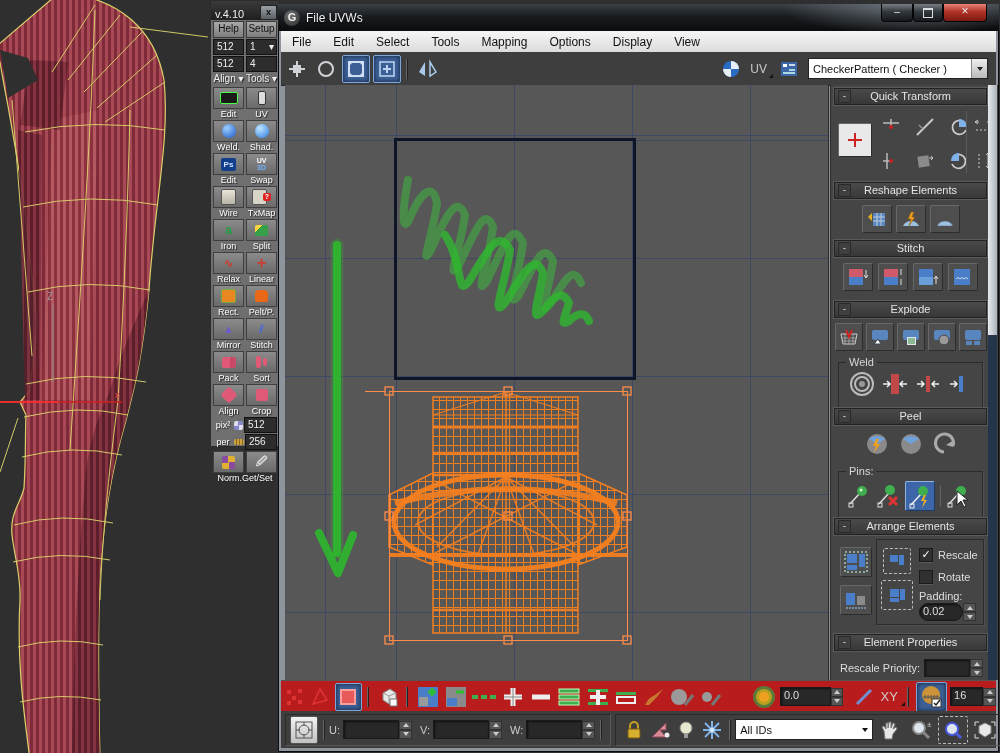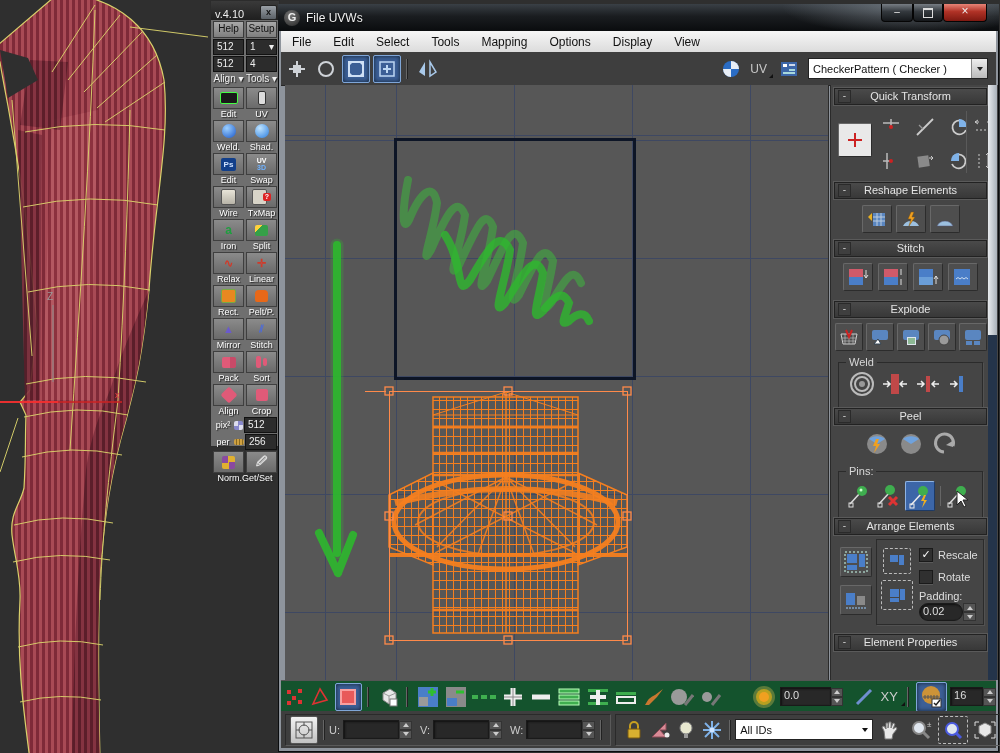--- a/index.html
+++ b/index.html
@@ -53,21 +53,21 @@
     color:#fff;font-size:11px;line-height:11px;text-align:center;}
   .field{background:#282828;border:1px solid #1a1a1a;box-shadow:inset 1px 1px 2px #111;color:#ddd;
     font-size:11px;padding:1px 3px;display:inline-block;}
   .spin{display:inline-flex;flex-direction:column;width:13px;height:18px;vertical-align:middle;}
   .spin div{flex:1;background:#555;border:1px solid #333;display:flex;align-items:center;justify-content:center;}
   .tri-up{width:0;height:0;border-left:3px solid transparent;border-right:3px solid transparent;border-bottom:4px solid #ccc;}
   .tri-dn{width:0;height:0;border-left:3px solid transparent;border-right:3px solid transparent;border-top:4px solid #ccc;}
   #scrollbar{position:absolute;right:1px;top:0;width:9px;height:595px;background:#24344a;}
   #scrollthumb{position:absolute;top:0;width:9px;height:250px;background:linear-gradient(90deg,#e8ebee,#a9b1b9);}
   
-  #btoolbar{left:281px;top:680px;width:715px;height:31px;background:#14532d;border-top:1px solid #555;display:flex;align-items:center;}
+  #btoolbar{left:281px;top:680px;width:715px;height:31px;background:#b91c1c;border-top:1px solid #555;display:flex;align-items:center;}
   #statusbar{left:281px;top:711px;width:715px;height:37px;background:#3e3e3e;display:flex;align-items:center;}
   .sgroup{height:30px;border:1px solid;border-color:#2a2a2a #5a5a5a #5a5a5a #2a2a2a;display:flex;align-items:center;margin-left:4px;padding:0 4px;}
   .ddl{background:#fff;color:#111;height:19px;display:flex;align-items:center;border:1px solid #222;}
   .ddl .txt{flex:1;padding-left:4px;font-size:11px;}
   .ddbtn{width:15px;height:100%;display:flex;align-items:center;justify-content:center;}
   
   #spanel{left:210px;top:0;width:68px;height:445px;background:#6f6f6f;border:1px solid #2c2c2c;}
   #sptitle{height:19px;background:linear-gradient(#3a3a3a,#1f1f1f);display:flex;align-items:flex-end;color:#eee;font-size:11px;}
   .spx{margin-left:auto;margin-right:2px;width:15px;height:13px;background:linear-gradient(#9aa0a6,#5a6066);
     border:1px solid #222;border-radius:2px;color:#111;font-size:9px;line-height:12px;text-align:center;font-weight:bold;}
@@ -757,20 +757,32 @@
                   <span class="tri-dn"></span>
                 </div>
               </span>
           </div>
         </div>
       </div>
     </div>
 
     <div class="rollout" style="top:549px">
       <div class="rhead"><span class="rcol">-</span><span>Element Properties</span></div>
+      <div style="display:flex;align-items:center;padding:8px 2px 0 6px;">
+        <span>Rescale Priority:</span>
+        <span class="field" style="width:38px;height:14px;margin-left:4px;"></span>
+        <span class="spin">
+            <div>
+              <span class="tri-up"></span>
+            </div>
+            <div>
+              <span class="tri-dn"></span>
+            </div>
+          </span>
+      </div>
     </div>
 
     <div id="scrollbar">
         <div id="scrollthumb"></div>
       </div>
   </div>
 
   <div class="abs" id="btoolbar">
     <div class="tbtn" style="width:22px">
         <svg width="18" height="18">

